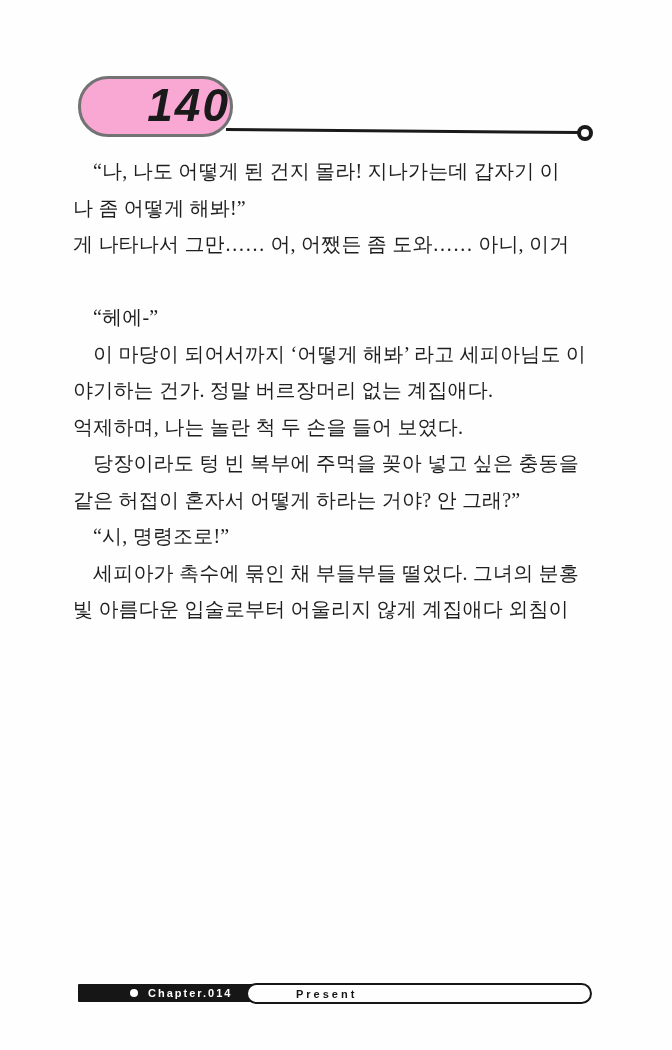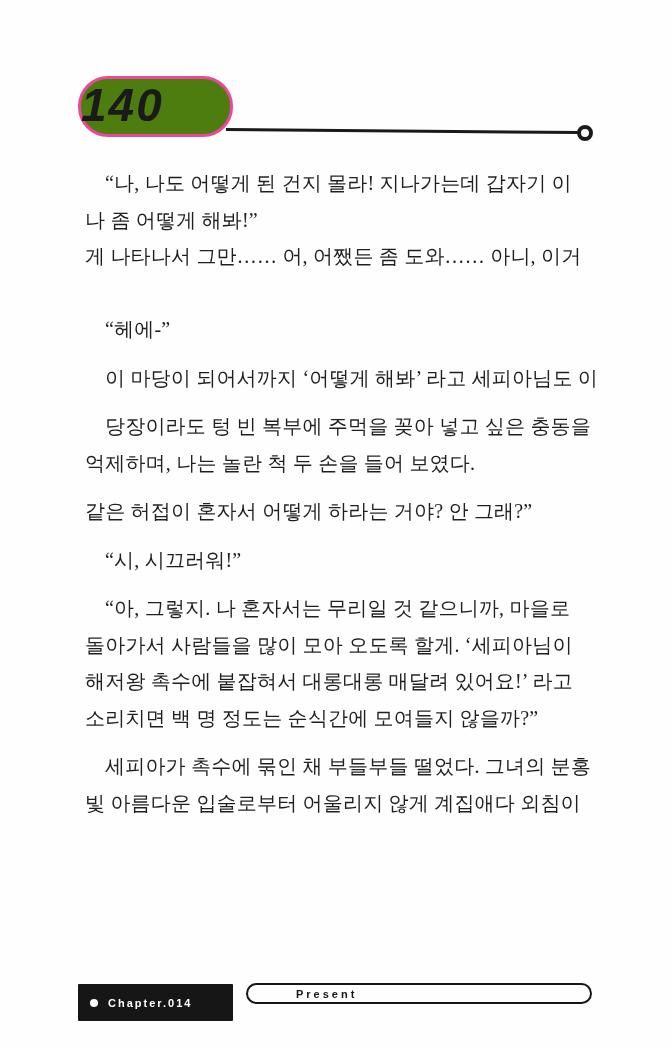--- a/index.html
+++ b/index.html
@@ -16,26 +16,26 @@
     overflow: hidden;
   }
 
   
   .page-number-pill {
     position: absolute;
     left: 78px;
     top: 76px;
     width: 149px;
     height: 55px;
-    border: 3px solid #ec4899;
+    border: 3px solid #737373;
     border-radius: 30px;
-    background: #4d7c0f;
+    background: #f9a8d4;
     display: flex;
     align-items: center;
-    justify-content: flex-start;
+    justify-content: flex-end;
     z-index: 2;
   }
   .page-number-pill span {
     font-family: "Liberation Sans", "DejaVu Sans", sans-serif;
     font-style: italic;
     font-weight: 700;
     font-size: 46px;
     letter-spacing: 2px;
     color: #1a1a1a;
     transform: translateY(-2px);
@@ -66,40 +66,41 @@
   
   .body-text {
     position: absolute;
     left: 73px;
     top: 153px;
     width: 531px;
     font-size: 20px;
     line-height: 36.5px;
     color: #1f1f1f;
   }
-  .paragraph { margin: 12px; }
+  .paragraph { margin: 0; }
   .paragraph.gap-after { margin-bottom: 36.5px; }
   .text-line {
     white-space: nowrap;
     letter-spacing: 0.2px;
   }
   .text-line.first { text-indent: 1em; }
 
   
   .footer-chapter-pill {
     position: absolute;
     left: 78px;
     top: 984px;
     width: 155px;
-    height: 37px;
+    height: 18px;
     background: #161616;
     border-radius: 1px;
     display: flex;
     align-items: center;
     z-index: 2;
+    padding-left: 40px;
   }
   .footer-chapter-pill .dot {
     width: 8px;
     height: 8px;
     border-radius: 50%;
     background: #fefefe;
     margin-left: 12px;
     margin-right: 10px;
     flex: 0 0 auto;
   }
@@ -150,36 +151,31 @@
       <div class="paragraph gap-after">
         <div class="text-line first">“나, 나도 어떻게 된 건지 몰라! 지나가는데 갑자기 이</div>
         <div class="text-line">나 좀 어떻게 해봐!”</div>
         <div class="text-line">게 나타나서 그만…… 어, 어쨌든 좀 도와…… 아니, 이거</div>
       </div>
       <div class="paragraph">
         <div class="text-line first">“헤에-”</div>
       </div>
       <div class="paragraph">
         <div class="text-line first">이 마당이 되어서까지 ‘어떻게 해봐’ 라고 세피아님도 이</div>
+        <div class="text-line">야기하는 건가. 정말 버르장머리 없는 계집애다.</div>
       </div>
       <div class="paragraph">
+        <div class="text-line">억제하며, 나는 놀란 척 두 손을 들어 보였다.</div>
         <div class="text-line first">당장이라도 텅 빈 복부에 주먹을 꽂아 넣고 싶은 충동을</div>
-        <div class="text-line">억제하며, 나는 놀란 척 두 손을 들어 보였다.</div>
       </div>
       <div class="paragraph">
         <div class="text-line">같은 허접이 혼자서 어떻게 하라는 거야? 안 그래?”</div>
       </div>
       <div class="paragraph">
-        <div class="text-line first">“시, 시끄러워!”</div>
-      </div>
-      <div class="paragraph">
-        <div class="text-line first">“아, 그렇지. 나 혼자서는 무리일 것 같으니까, 마을로</div>
-        <div class="text-line">돌아가서 사람들을 많이 모아 오도록 할게.  ‘세피아님이</div>
-        <div class="text-line">해저왕 촉수에 붙잡혀서 대롱대롱 매달려 있어요!’ 라고</div>
-        <div class="text-line">소리치면 백 명 정도는 순식간에 모여들지 않을까?”</div>
+        <div class="text-line first">“시, 명령조로!”</div>
       </div>
       <div class="paragraph">
         <div class="text-line first">세피아가 촉수에 묶인 채 부들부들 떨었다. 그녀의 분홍</div>
         <div class="text-line">빛 아름다운 입술로부터 어울리지 않게 계집애다 외침이</div>
       </div>
     </div>
 
   <div class="footer-chapter-pill">
     <span class="dot"></span>
     <span class="label">Chapter.014</span>

